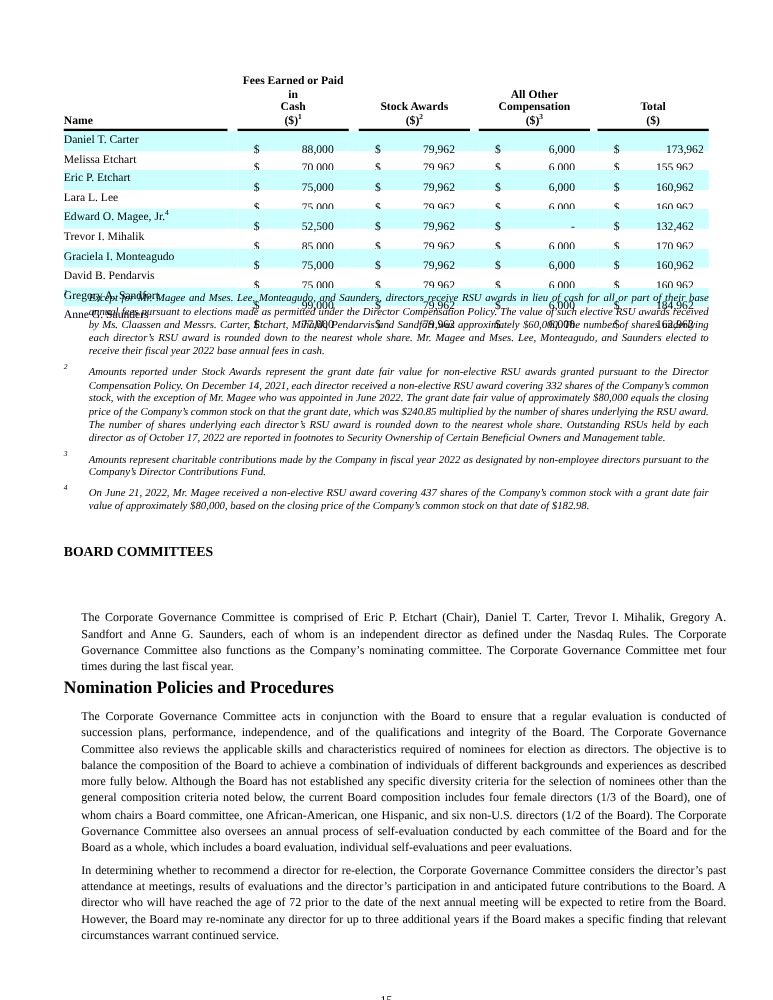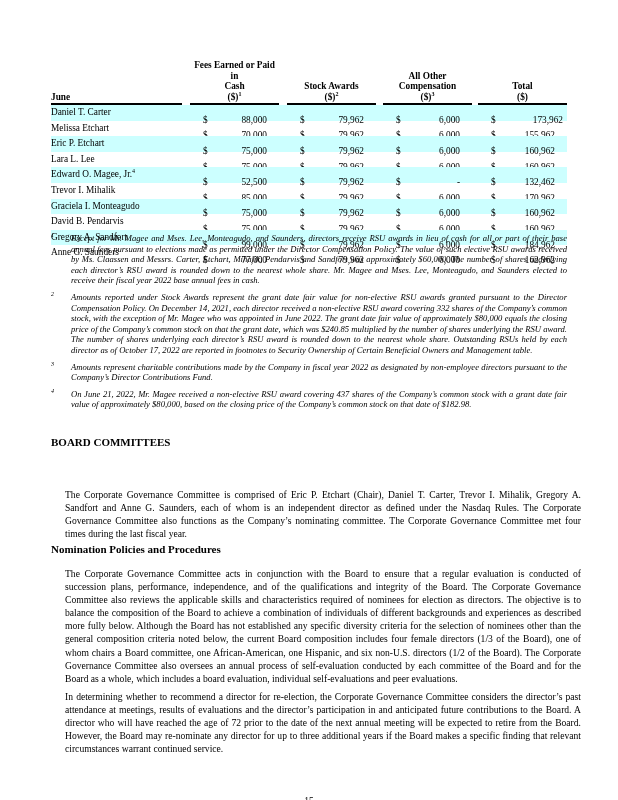--- a/index.html
+++ b/index.html
@@ -19,21 +19,21 @@
   sup { font-size:6px; vertical-align:super; line-height:0; }
 
   
   .footnotes { position:absolute; left:51px; top:233px; width:516px; font-size:8.6px; font-style:italic; line-height:10.6px; }
   .fn { position:relative; padding-left:20px; margin-bottom:6px; text-align:justify; }
   .fn .fn-mark { position:absolute; left:0; top:-3px; font-size:6px; font-style:italic; }
 
   
   .h1 { position:absolute; left:51px; top:436px; font-size:11px; font-weight:bold; }
   .h2 { position:absolute; left:51px; top:464px; font-size:9.8px; font-weight:bold; }
-  .h3 { position:absolute; left:51px; top:543px; font-size:11px; font-weight:bold; }
+  .h3 { position:absolute; left:51px; top:543px; font-size:14px; font-weight:bold; }
   .para { position:absolute; left:51px; width:516px; font-size:9.6px; line-height:13.1px; text-align:justify;margin-left:14px; }
   .p1 { top:488px; }
   .p2 { top:567px; }
   .p3 { top:690px; }
   .page-num { position:absolute; top:747px; left:0; width:618px; text-align:center; font-size:9.6px;margin-top:48px; }
 </style>
 </head>
 <body>
 
 <div class="page">
@@ -46,21 +46,21 @@
       <col style="width:8px">
       <col style="width:89px">
       <col style="width:7px">
       <col style="width:89px">
       <col style="width:6px">
       <col style="width:89px">
     </colgroup>
     <thead>
       <tr>
         <th class="name-h">
-          <span>June</span><span class="rule"></span>
+          <span>Name</span><span class="rule"></span>
         </th>
         <th></th>
         <th>
           <div>Fees Earned or Paid in</div>
           <div>Cash</div>
           <div><span>($)</span><sup>1</sup></div>
           <span class="rule"></span>
         </th>
         <th></th>
         <th>

